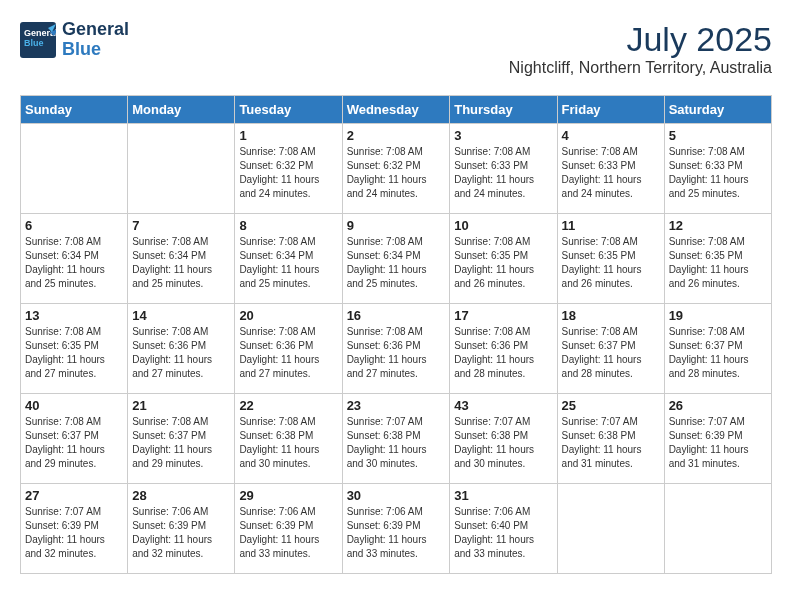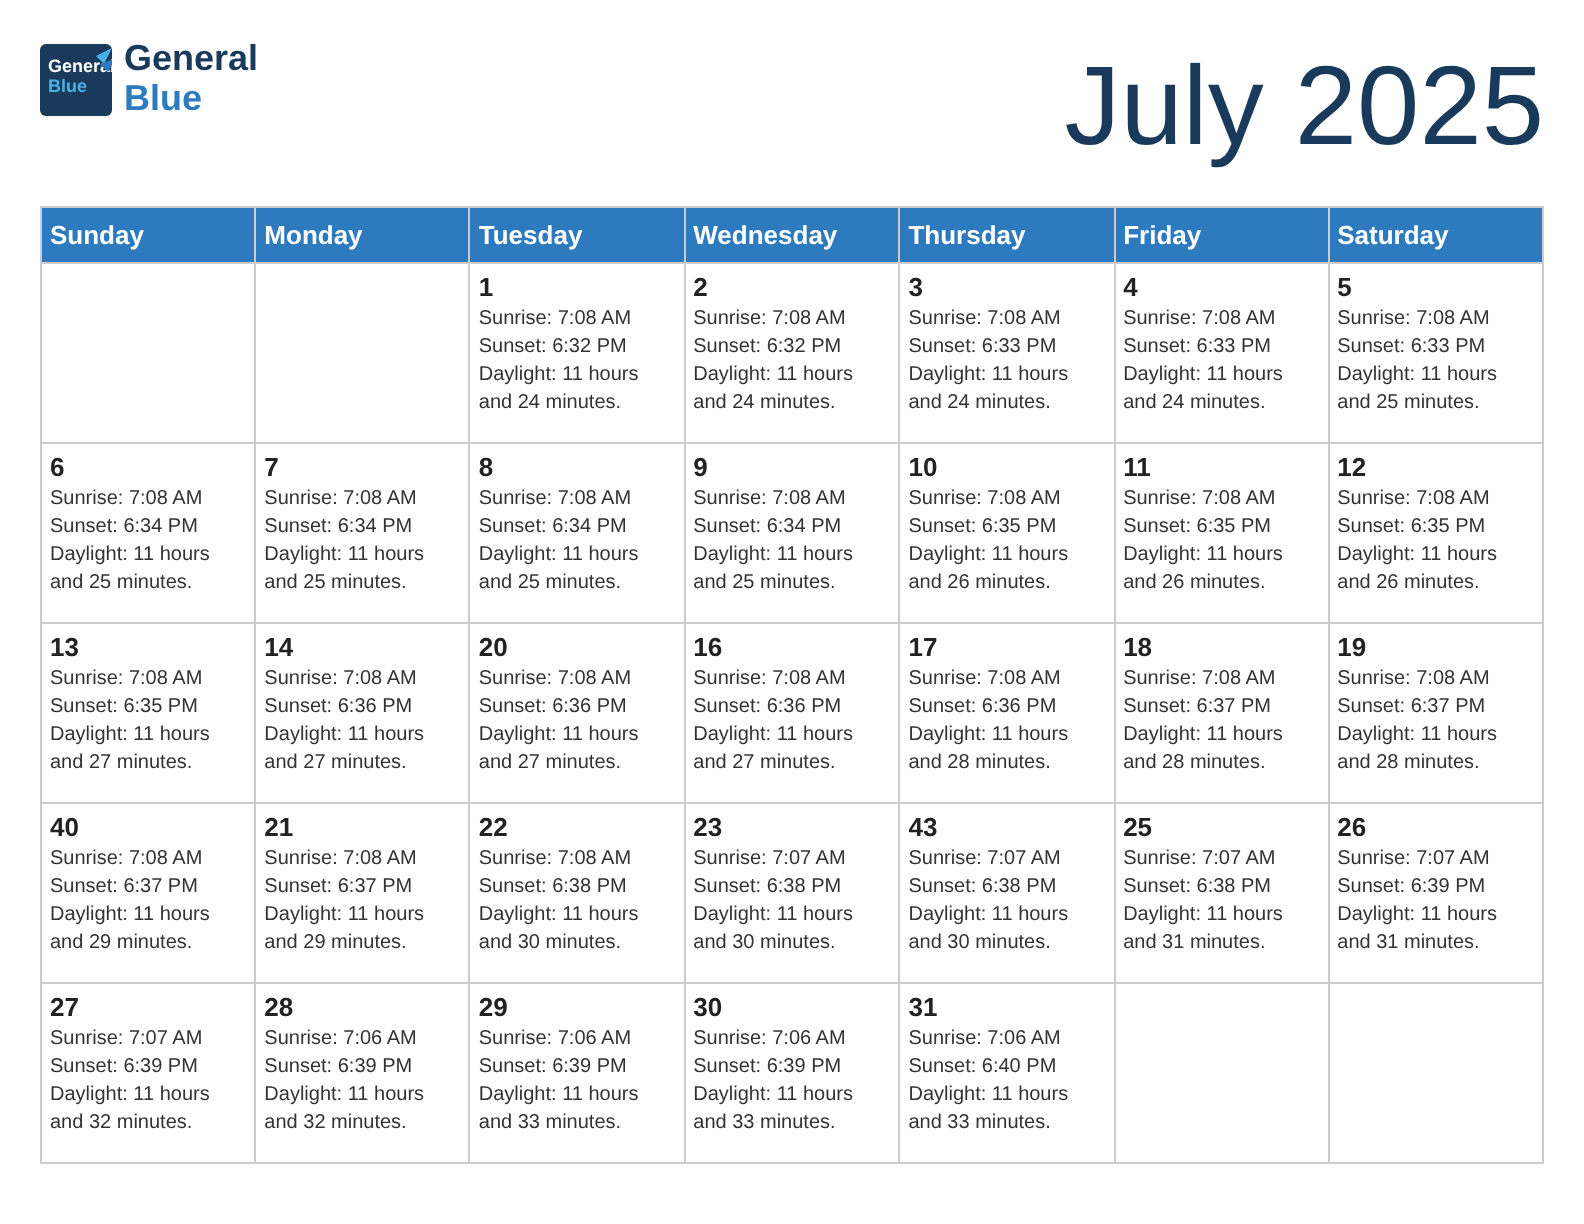--- a/index.html
+++ b/index.html
@@ -13,21 +13,21 @@
     .header {
       display: flex;
       justify-content: space-between;
       align-items: flex-start;
       margin-bottom: 10px;
     }
     .title-section {
       text-align: right;
     }
     .month-title {
-      font-size: 56px;
+      font-size: 34px;
       color: #1a3a5c;
       font-weight: normal;
     }
     .location-title {
       font-size: 16px;
       color: #333;
     }
     .calendar {
       width: 100%;
       border-collapse: collapse;
@@ -81,20 +81,21 @@
       <polygon points="28,6 36,2 32,10" fill="#4ab0e8"></polygon>
       <polygon points="30,10 38,7 34,14" fill="#2e7abf"></polygon>
     </svg>
     <div style="margin-left:6px">
       <div style="font-size:18px;font-weight:bold;color:#1a3a5c;line-height:1.1">General</div>
       <div style="font-size:18px;font-weight:bold;color:#2e7abf;line-height:1.1">Blue</div>
     </div>
   </div>
   <div class="title-section">
     <div class="month-title">July 2025</div>
+    <div class="location-title">Nightcliff, Northern Territory, Australia</div>
   </div>
 </div>
 
 <table class="calendar">
   <thead>
     <tr>
     <th>Sunday</th>
         <th>Monday</th>
         <th>Tuesday</th>
         <th>Wednesday</th>

